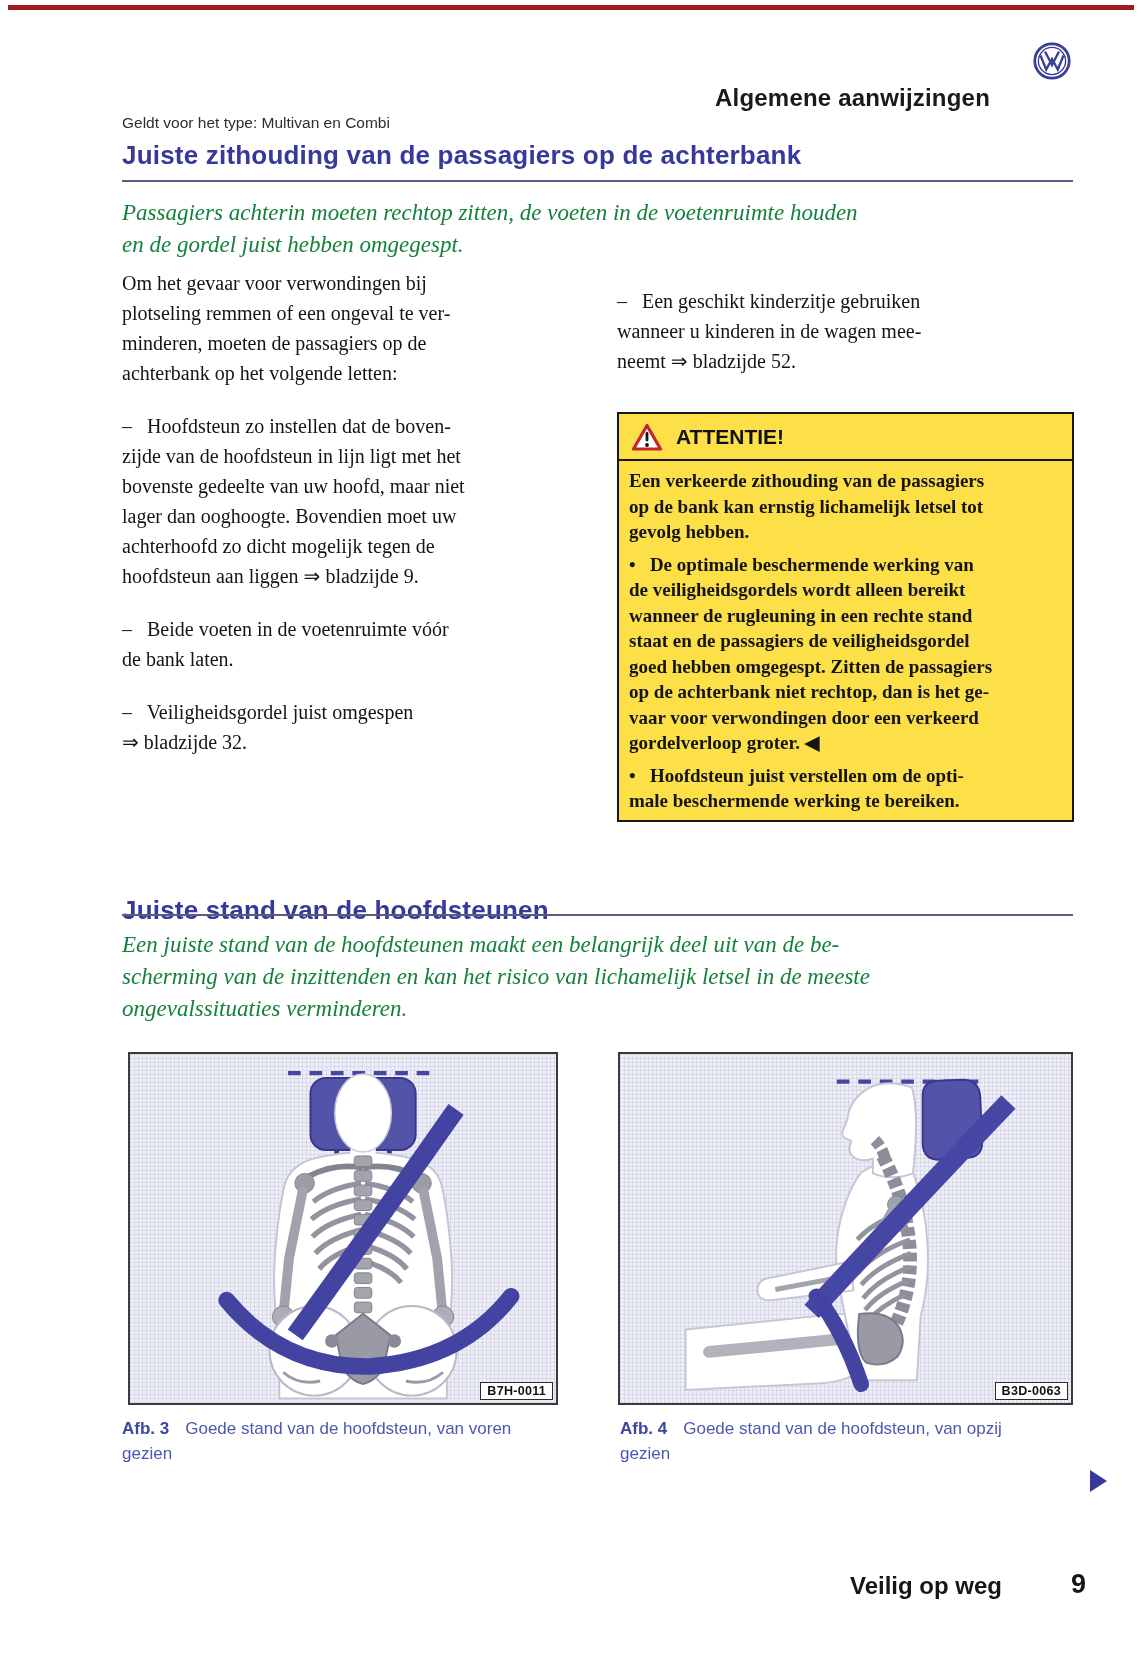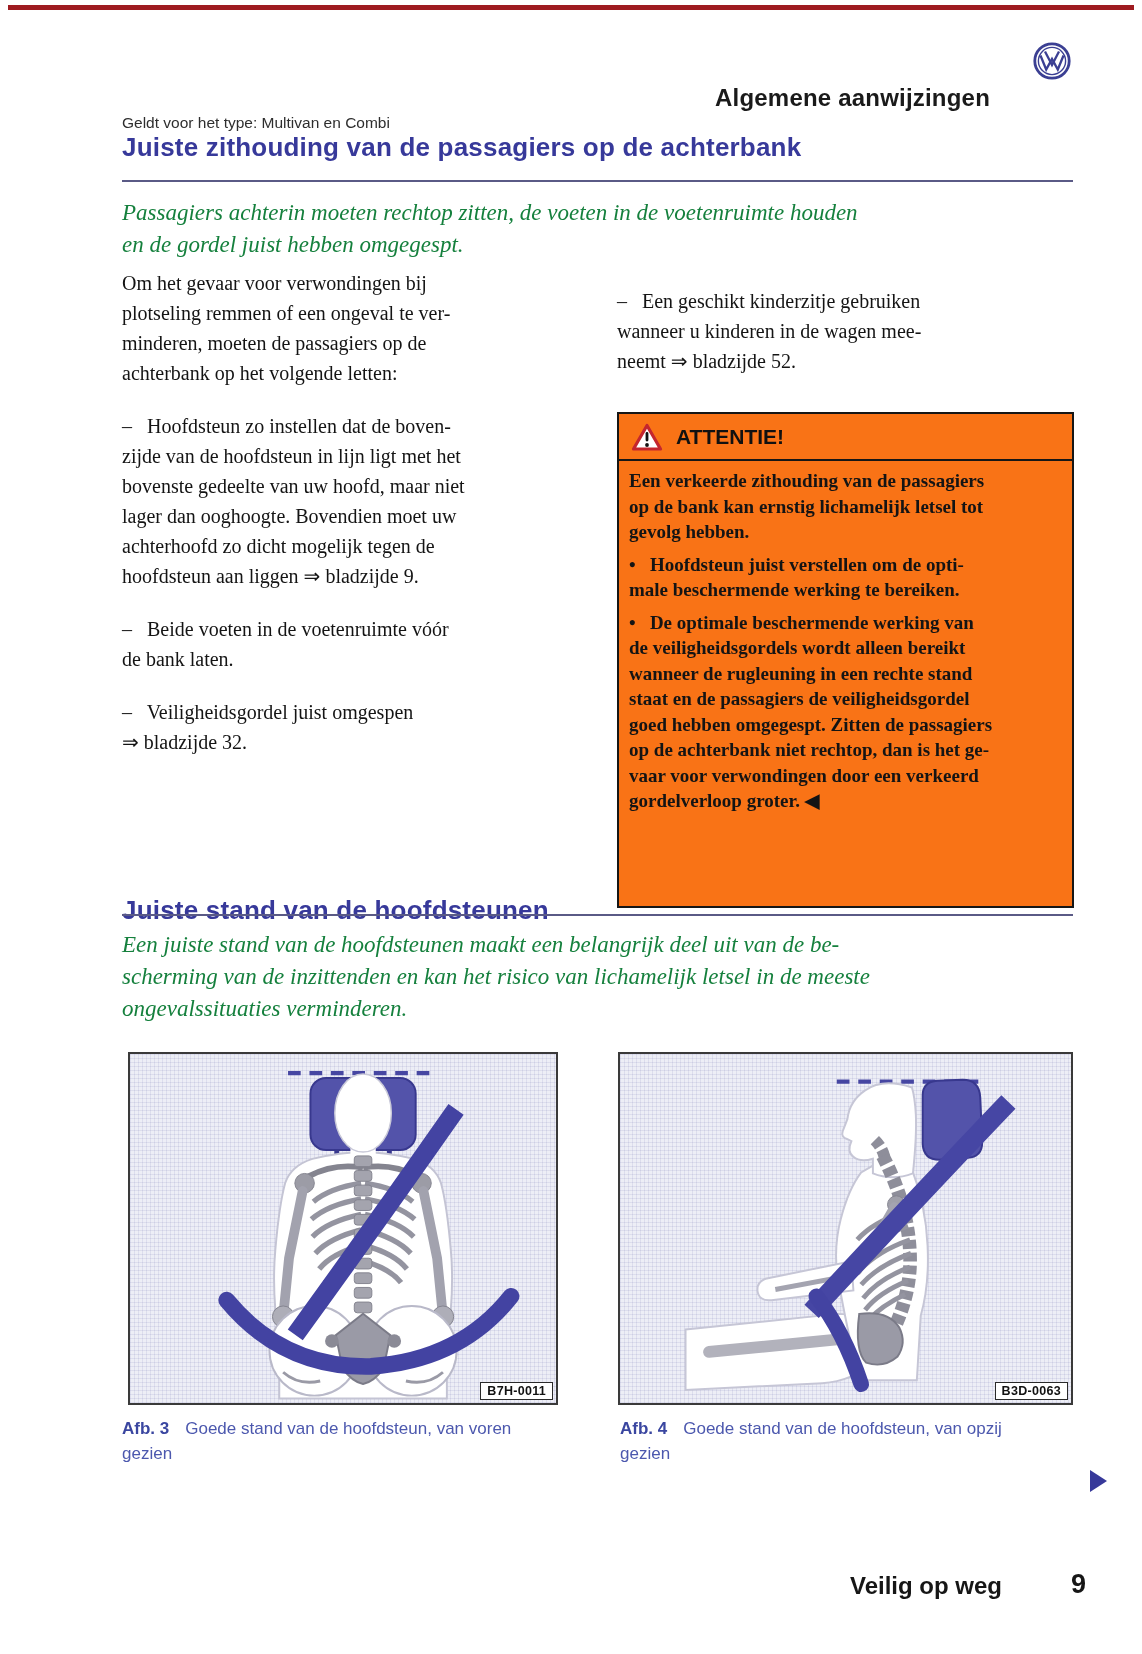--- a/index.html
+++ b/index.html
@@ -17,37 +17,37 @@
     top:44px; right:152px; font-family:"Liberation Sans", sans-serif;
     font-weight:bold; font-size:24px; color:#1a1a1a; letter-spacing:.2px;margin-top:40px;
   }
   .vw-logo { left:1033px; top:42px; width:38px; height:38px; }
 
   .applies { left:122px; top:114px; font-family:"Liberation Sans", sans-serif;
     font-size:15.5px; color:#2e2e2e; }
 
   .h-title { font-family:"Liberation Sans", sans-serif; font-weight:bold;
     font-size:26px; color:#37399a; letter-spacing:.2px; }
-  .h1 { left:122px; top:132px; width:951px; }
+  .h1 { left:122px; top:140px; width:951px; }
   .h1-rule { left:122px; top:180px; width:951px; height:2px; background:#5a5a86; }
   .h2 { left:122px; top:895px; width:951px; }
   .h2-rule { left:122px; top:914px; width:951px; height:2px; background:#5a5a86; }
 
   .lead { font-style:italic; font-size:23px; line-height:32px; color:#15803d; }
   .lead1 { left:122px; top:197px; width:960px; }
   .lead2 { left:122px; top:929px; width:960px; }
 
   .body-col { font-size:20px; line-height:30px; }
   .col-left  { left:122px; top:268px; width:435px; }
   .col-right { left:617px; top:286px; width:460px; }
   .body-col .para { margin-bottom:23px; }
 
   .warning-box {
-    left:617px; top:412px; width:457px; height:496px;
-    border:2px solid #161616; background:#f97316;
+    left:617px; top:412px; width:457px; height:410px;
+    border:2px solid #161616; background:#fde047;
   }
   .warn-head {
     display:flex; align-items:center; gap:13px; padding:7px 12px 6px 12px;
     border-bottom:2px solid #161616; height:47px;
   }
   .warn-title { font-family:"Liberation Sans", sans-serif; font-weight:bold;
     font-size:21px; color:#111; }
   .warn-body { padding:7px 10px 4px 10px; font-weight:bold;
     font-size:19px; line-height:25.5px; }
   .warn-body .wblock { margin-bottom:7px; }
@@ -144,30 +144,30 @@
           <rect x="14.6" y="9" width="2.8" height="9.5" rx="1.4" fill="#111"></rect>
           <circle cx="16" cy="22" r="1.9" fill="#111"></circle>
         </svg>
       </span>
       <span class="warn-title">ATTENTIE!</span>
     </div>
     <div class="warn-body">
       <div class="wblock lines">Een verkeerde zithouding van de passagiers
 op de bank kan ernstig lichamelijk letsel tot
 gevolg hebben.</div>
-      <div class="wblock lines">•   Hoofdsteun juist verstellen om de opti-
-male beschermende werking te bereiken.</div>
       <div class="wblock lines">•   De optimale beschermende werking van
 de veiligheidsgordels wordt alleen bereikt
 wanneer de rugleuning in een rechte stand
 staat en de passagiers de veiligheidsgordel
 goed hebben omgegespt. Zitten de passagiers
 op de achterbank niet rechtop, dan is het ge-
 vaar voor verwondingen door een verkeerd
 gordelverloop groter. ◀</div>
+      <div class="wblock lines">•   Hoofdsteun juist verstellen om de opti-
+male beschermende werking te bereiken.</div>
     </div>
   </div>
 
   <div class="abs h-title h2">Juiste stand van de hoofdsteunen</div>
   <div class="abs h2-rule"></div>
 
   <div class="abs lead lead2 lines">Een juiste stand van de hoofdsteunen maakt een belangrijk deel uit van de be-
 scherming van de inzittenden en kan het risico van lichamelijk letsel in de meeste
 ongevalssituaties verminderen.</div>
 

